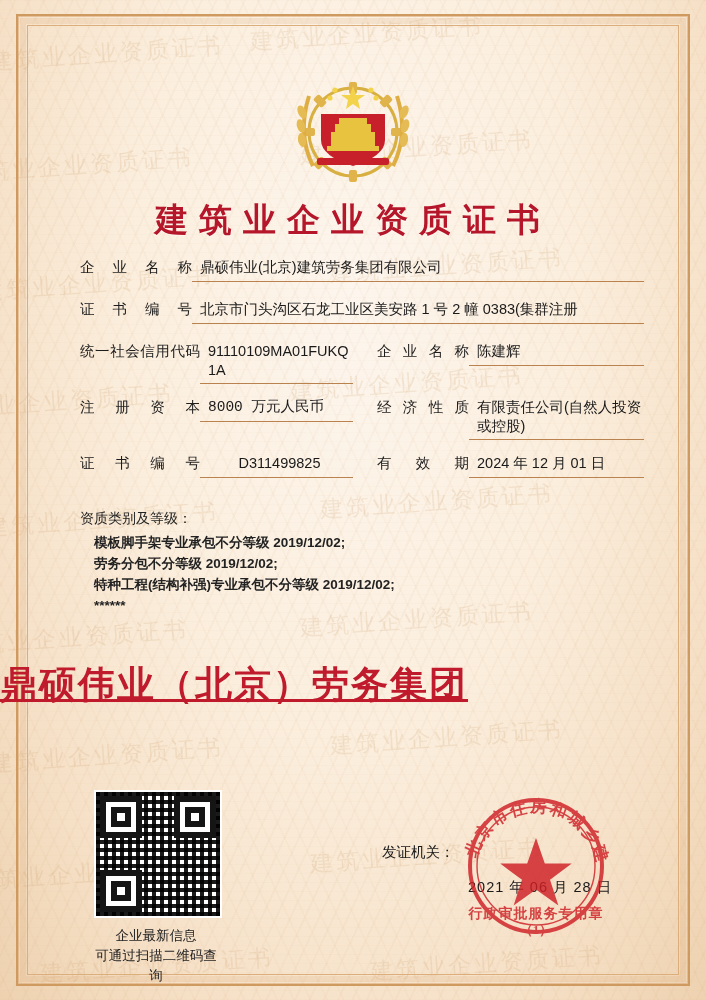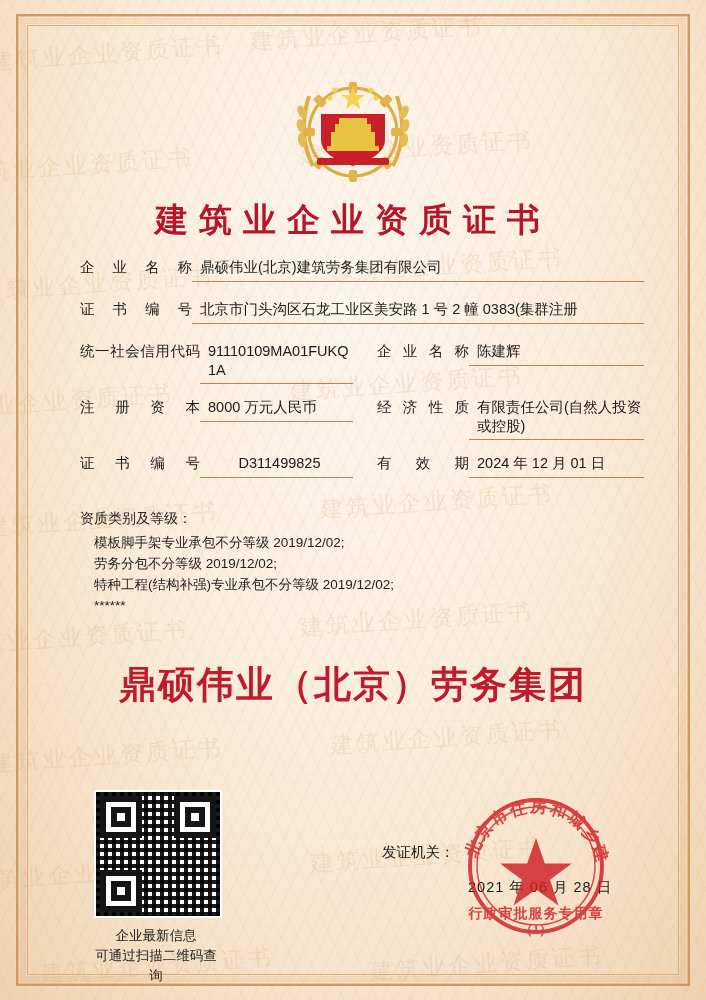--- a/index.html
+++ b/index.html
@@ -143,33 +143,34 @@
   
   .qual {
     position: absolute;
     left: 80px;
     right: 62px;
     top: 510px;
     font-size: 13.5px;
     color: #222;
   }
   .qual-title { margin-bottom: 4px; font-size: 14px; }
-  .qual-list { padding-left: 14px; line-height: 21px; }
+  .qual-list { padding-left: 14px; line-height: 21px; font-weight: bold; }
 
   
   .bigname {
     position: absolute;
     left: 0; right: 0;
     top: 660px;
-    text-align: center;
+    text-align: left;
     font-family: "Liberation Serif", serif;
     font-size: 37px;
     font-weight: bold;
     color: #bf1b2c;
     letter-spacing: 2px;
+    text-decoration: underline;
   }
 
   
   .qr-wrap {
     position: absolute;
     left: 94px;
     top: 790px;
     width: 124px;
     text-align: center;
   }
@@ -335,21 +336,21 @@
       <div class="gap"></div>
       <div class="col-half">
         <span class="lbl lbl-rep">企业名称</span>
         <span class="val">陈建辉</span>
       </div>
     </div>
 
     <div class="row">
       <div class="col-half">
         <span class="lbl lbl-code">注册资本</span>
-        <span class="val" style="max-width:148px;">8000 万元人民币</span>
+        <span class="val" style="max-width:148px;font-family:Liberation Mono, monospace;">8000 万元人民币</span>
       </div>
       <div class="gap"></div>
       <div class="col-half">
         <span class="lbl lbl-rep">经济性质</span>
         <span class="val two-line">有限责任公司(自然人投资或控股)</span>
       </div>
     </div>
 
     <div class="row">
       <div class="col-half">

